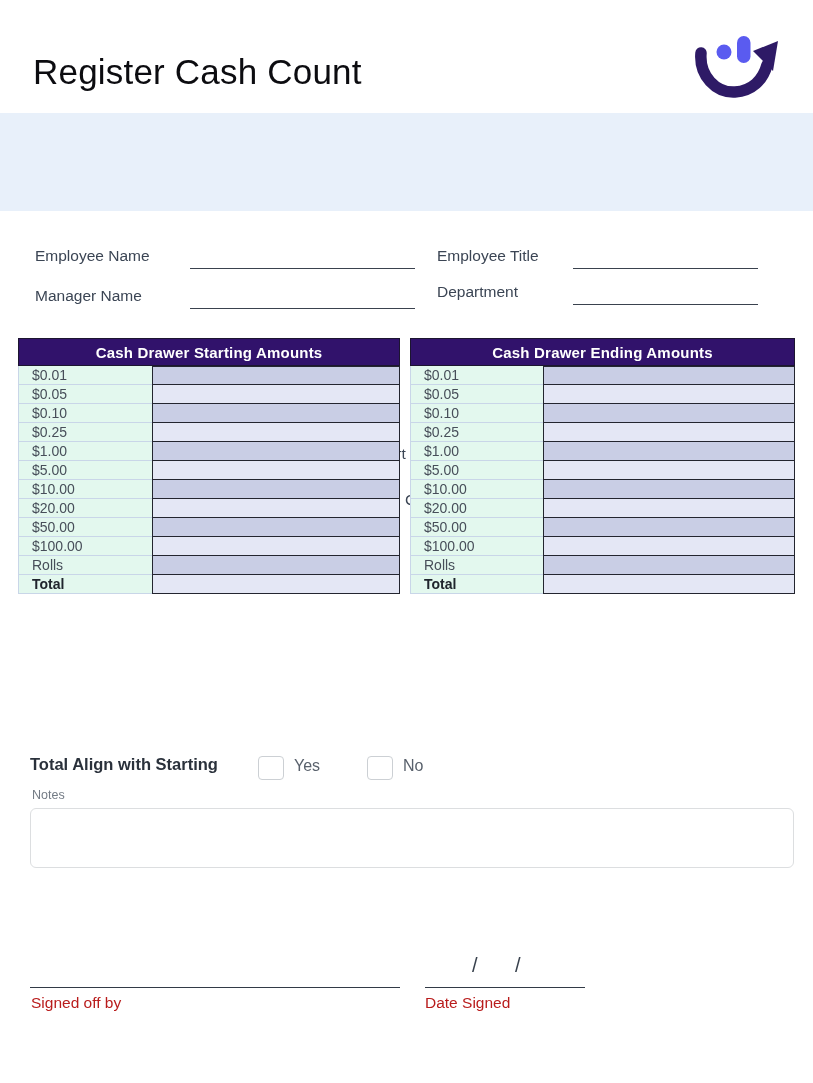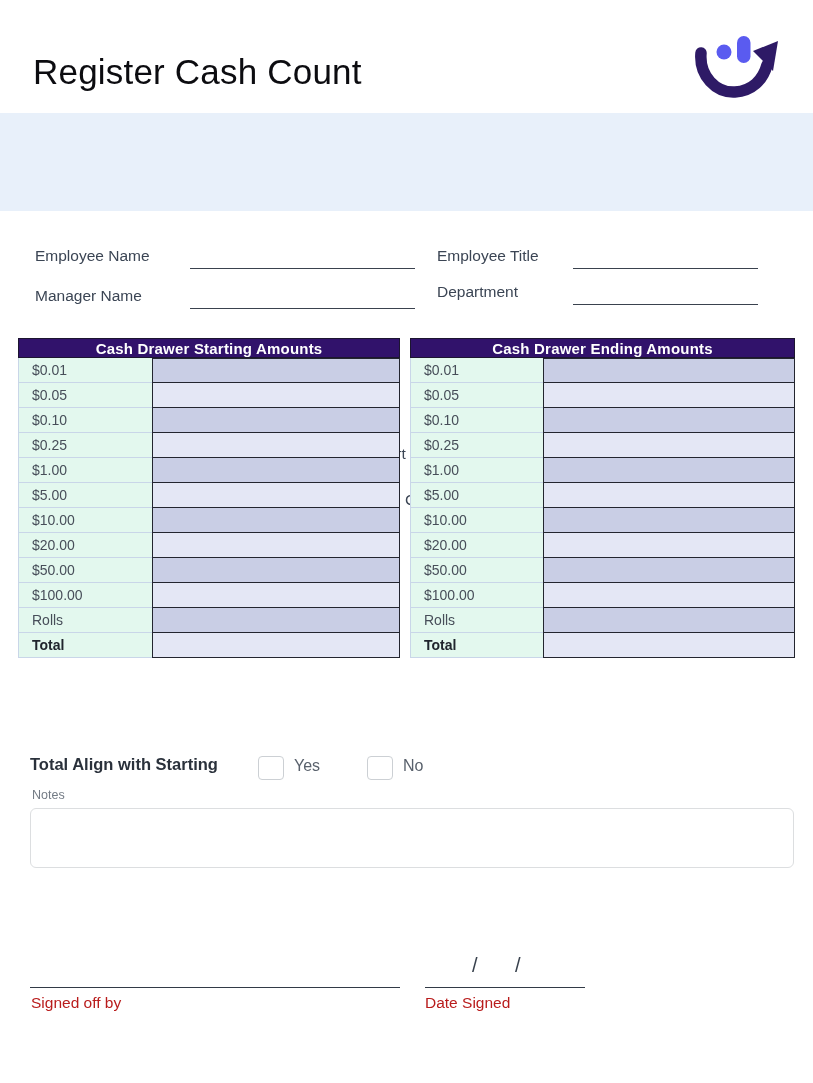--- a/index.html
+++ b/index.html
@@ -63,32 +63,32 @@
     position: absolute;
     width: 2px; height: 22px;
     background: #444c58;
   }
 
   
   .cash-table { position: absolute; top: 338px; }
   .cash-table.left  { left: 18px;  width: 382px; }
   .cash-table.right { left: 410px; width: 385px; }
   .thead {
-    height: 20px;
+    height: 28px;
     background: #31126b;
     border: 1px solid #1c1530;
     color: #ffffff;
     font-size: 15px;
     font-weight: 700;
     display: flex;
     align-items: center;
     justify-content: center;
     letter-spacing: 0.2px;
   }
-  .trow { display: flex; height: 25px; }
+  .trow { display: flex; height: 19px; }
   .tlabel {
     width: 134px;
     background: #e3f8ee;
     border-left: 1px solid #c9d6e8;
     border-bottom: 1px solid #c9d6e8;
     font-size: 14px;
     color: #474e59;
     display: flex;
     align-items: center;
     padding-left: 13px;

